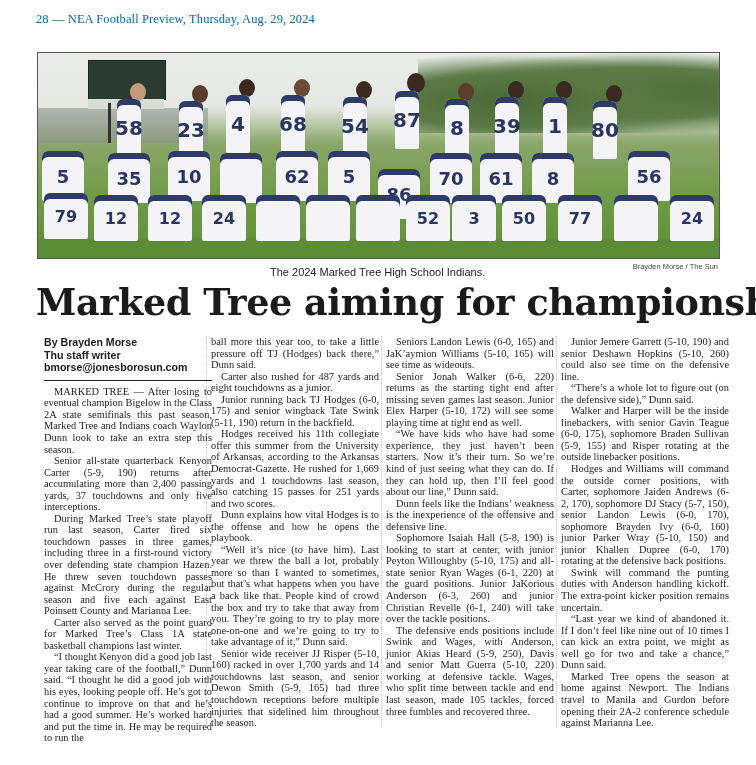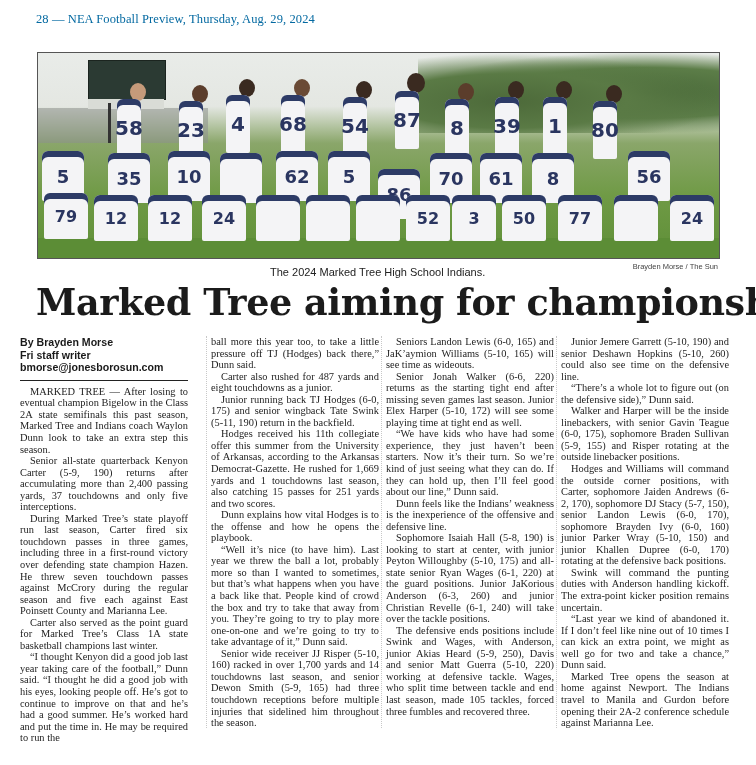--- a/index.html
+++ b/index.html
@@ -54,21 +54,21 @@
       position: absolute; left: 36px; top: 281px; width: 690px;
       font-family: "DejaVu Serif", serif; font-weight: bold; font-size: 36.5px;
       color: #1b1b1b; letter-spacing: -0.4px; white-space: nowrap;
     }
     .col {
       position: absolute; top: 336px; width: 168px;
       font-family: "Liberation Serif", serif; font-size: 10.4px; line-height: 11.55px;
       text-align: justify; color: #1d1d1d;
     }
     .col p { margin: 0; text-indent: 10px; }
-    .col1 { left: 20px; }
+    .col1 { left: 44px; }
     .col2 { left: 211px; }
     .col3 { left: 386px; }
     .col4 { left: 561px; }
     .byline {
       font-family: "Liberation Sans", sans-serif; font-weight: bold; font-size: 10.6px;
       line-height: 12.6px; color: #1a1a1a; padding-bottom: 6px; border-bottom: 1.5px solid #222;
       margin-bottom: 5px; text-align: left;
     }
     .byline div { text-indent: 0; }
     .col-rule {
@@ -141,21 +141,21 @@
 
 <h1 class="headline" style="margin:0">Marked Tree aiming for championship</h1>
 
 <div class="col-rule" style="left:206px"></div>
 <div class="col-rule" style="left:381px"></div>
 <div class="col-rule" style="left:556px"></div>
 
 <div class="col col1">
   <div class="byline">
     <div>By Brayden Morse</div>
-    <div>Fri staff writer</div>
+    <div>Thu staff writer</div>
     <div>bmorse@jonesborosun.com</div>
   </div>
   <p>MARKED TREE — After losing to eventual champion Bigelow in the Class 2A state semifinals this past season, Marked Tree and Indians coach Waylon Dunn look to take an extra step this season.</p>
   <p>Senior all-state quarterback Kenyon Carter (5-9, 190) returns after accumulating more than 2,400 passing yards, 37 touchdowns and only five interceptions.</p>
   <p>During Marked Tree’s state playoff run last season, Carter fired six touchdown passes in three games, including three in a first-round victory over defending state champion Hazen. He threw seven touchdown passes against McCrory during the regular season and five each against East Poinsett County and Marianna Lee.</p>
   <p>Carter also served as the point guard for Marked Tree’s Class 1A state basketball champions last winter.</p>
   <p>“I thought Kenyon did a good job last year taking care of the football,” Dunn said. “I thought he did a good job with his eyes, looking people off. He’s got to continue to improve on that and he’s had a good summer. He’s worked hard and put the time in. He may be required to run the</p>
 </div>
 
 <div class="col col2">

